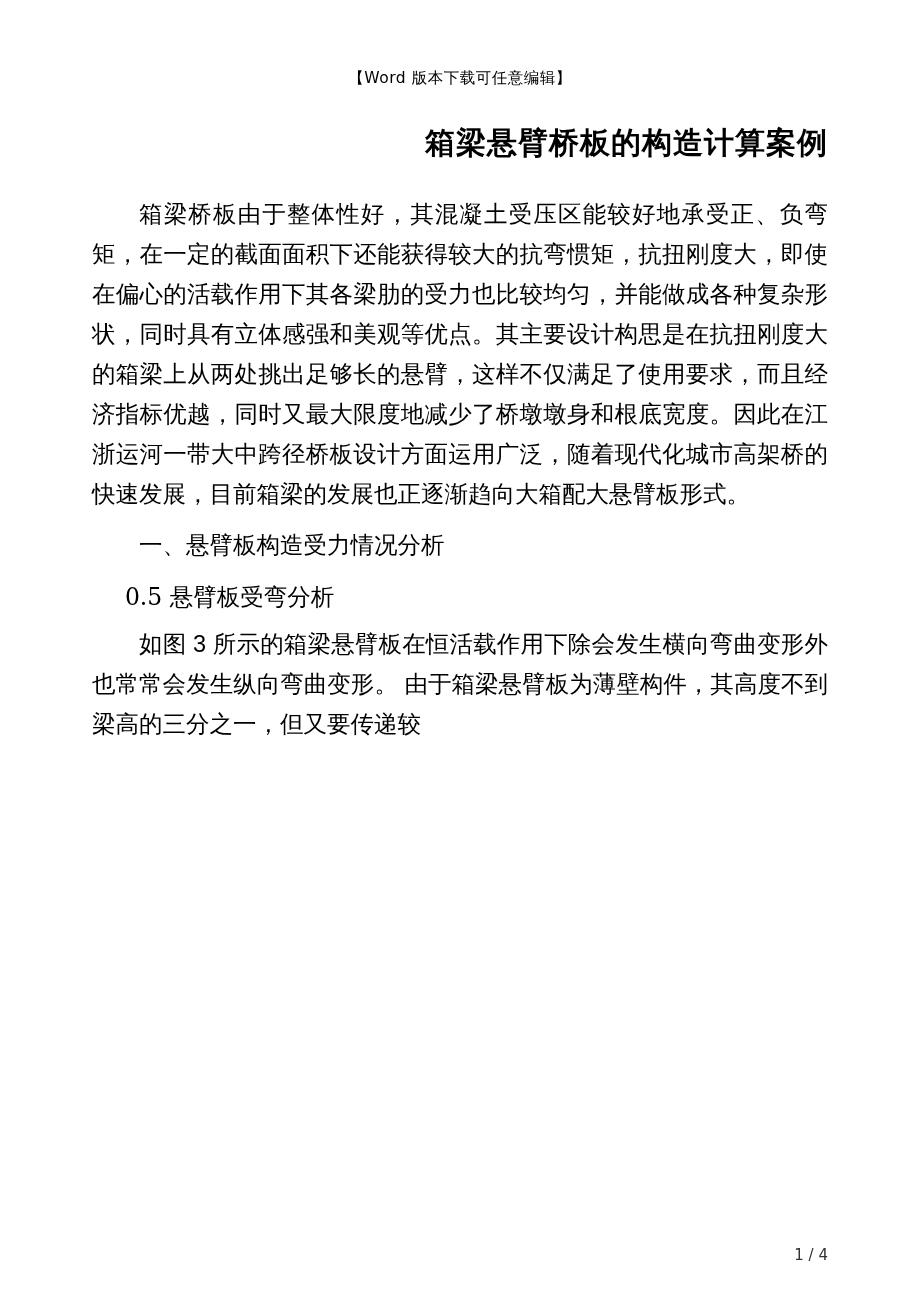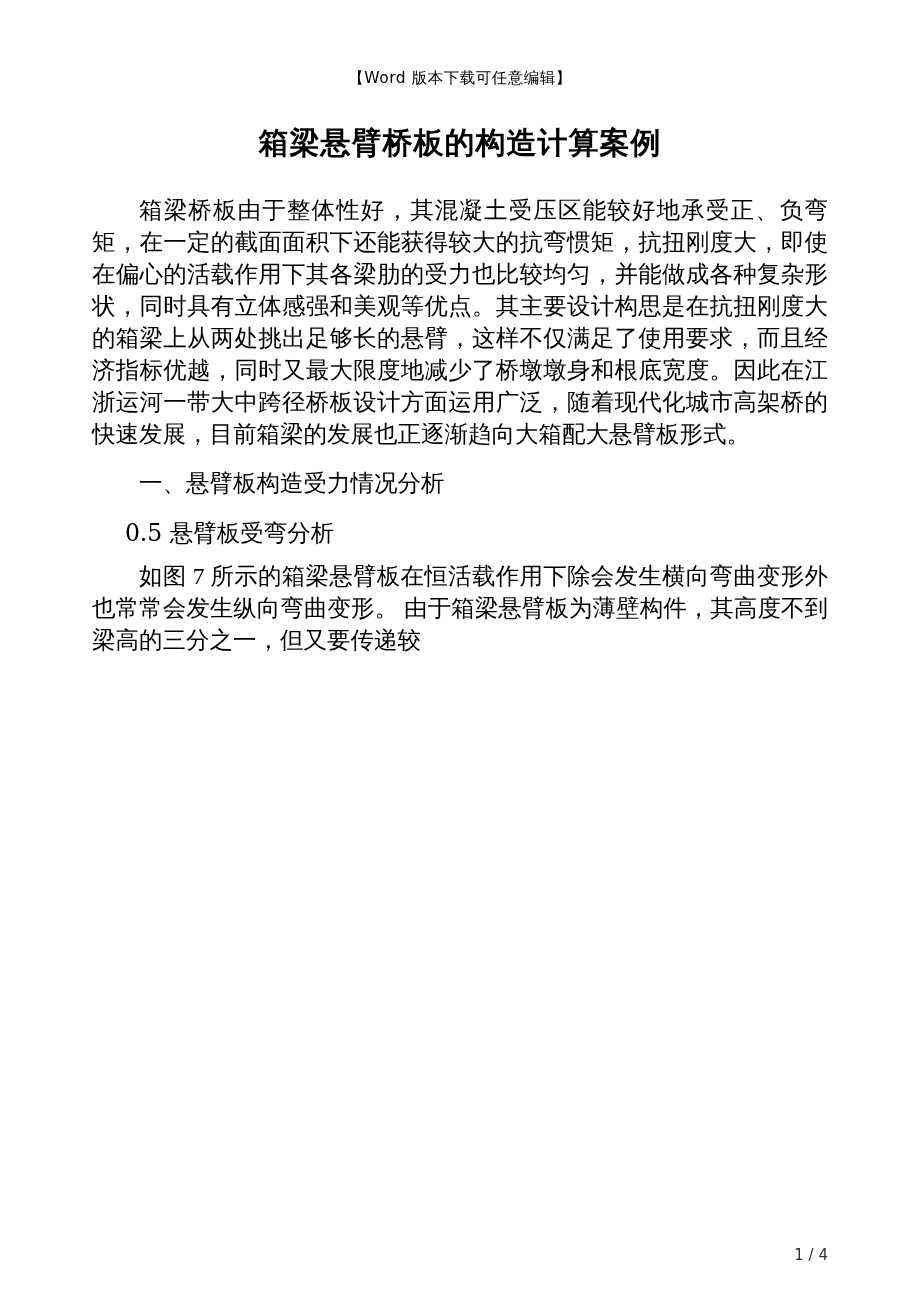--- a/index.html
+++ b/index.html
@@ -25,45 +25,45 @@
   .header-note {
     text-align: center;
     font-size: 15.5px;
     letter-spacing: 0.5px;
     color: #000;
     margin-top: 8px;
     margin-bottom: 34px;
     font-family: "DejaVu Sans", "Liberation Sans", sans-serif;
   }
   .doc-title {
-    text-align: center;
+    text-align: right;
     font-size: 30px;
     font-weight: bold;
     letter-spacing: 1px;
     margin: 0 0 30px 0;
     font-family: "DejaVu Serif", "Liberation Serif", serif;
   }
   p.body-text {
     font-size: 23.5px;
-    line-height: 32px;
+    line-height: 40px;
     margin: 0 0 6px 0;
     text-align: justify;
     text-justify: inter-character;
-    font-family: Liberation Serif, serif;
+    font-family: Liberation Sans, sans-serif;
     letter-spacing: 0px;
   }
   p.indent {
     text-indent: 2em;
   }
   p.heading-1 {
     font-size: 23.5px;
     line-height: 46px;
     margin: 10px 0 4px 0;
     text-indent: 2em;
-    font-family: Liberation Sans, sans-serif;
+    font-family: Liberation Mono, monospace;
   }
   p.heading-2 {
     font-size: 23.5px;
     line-height: 46px;
     margin: 4px 0 4px 0;
     text-indent: 1.4em;
     font-family: "DejaVu Serif", "Liberation Serif", serif;
   }
   .footer {
     position: absolute;
@@ -84,17 +84,17 @@
 
   <h1 class="doc-title">箱梁悬臂桥板的构造计算案例</h1>
 
   <p class="body-text indent">箱梁桥板由于整体性好，其混凝土受压区能较好地承受正、负弯矩，在一定的截面面积下还能获得较大的抗弯惯矩，抗扭刚度大，即使在偏心的活载作用下其各梁肋的受力也比较均匀，并能做成各种复杂形状，同时具有立体感强和美观等优点。其主要设计构思是在抗扭刚度大的箱梁上从两处挑出足够长的悬臂，这样不仅满足了使用要求，而且经济指标优越，同时又最大限度地减少了桥墩墩身和根底宽度。因此在江浙运河一带大中跨径桥板设计方面运用广泛，随着现代化城市高架桥的快速发展，目前箱梁的发展也正逐渐趋向大箱配大悬臂板形式。</p>
 
   <p class="heading-1">一、悬臂板构造受力情况分析</p>
 
   <p class="heading-2">0.5 悬臂板受弯分析</p>
 
 
-  <p class="body-text indent">如图 7 所示的箱梁悬臂板在恒活载作用下除会发生横向弯曲变形外也常常会发生纵向弯曲变形。  由于箱梁悬臂板为薄壁构件，其高度不到梁高的三分之一，但又要传递较</p>
+  <p class="body-text indent">如图 3 所示的箱梁悬臂板在恒活载作用下除会发生横向弯曲变形外也常常会发生纵向弯曲变形。  由于箱梁悬臂板为薄壁构件，其高度不到梁高的三分之一，但又要传递较</p>
 
   <div class="footer">1 / 4</div>
 
 </div>
 
 </body></html>

